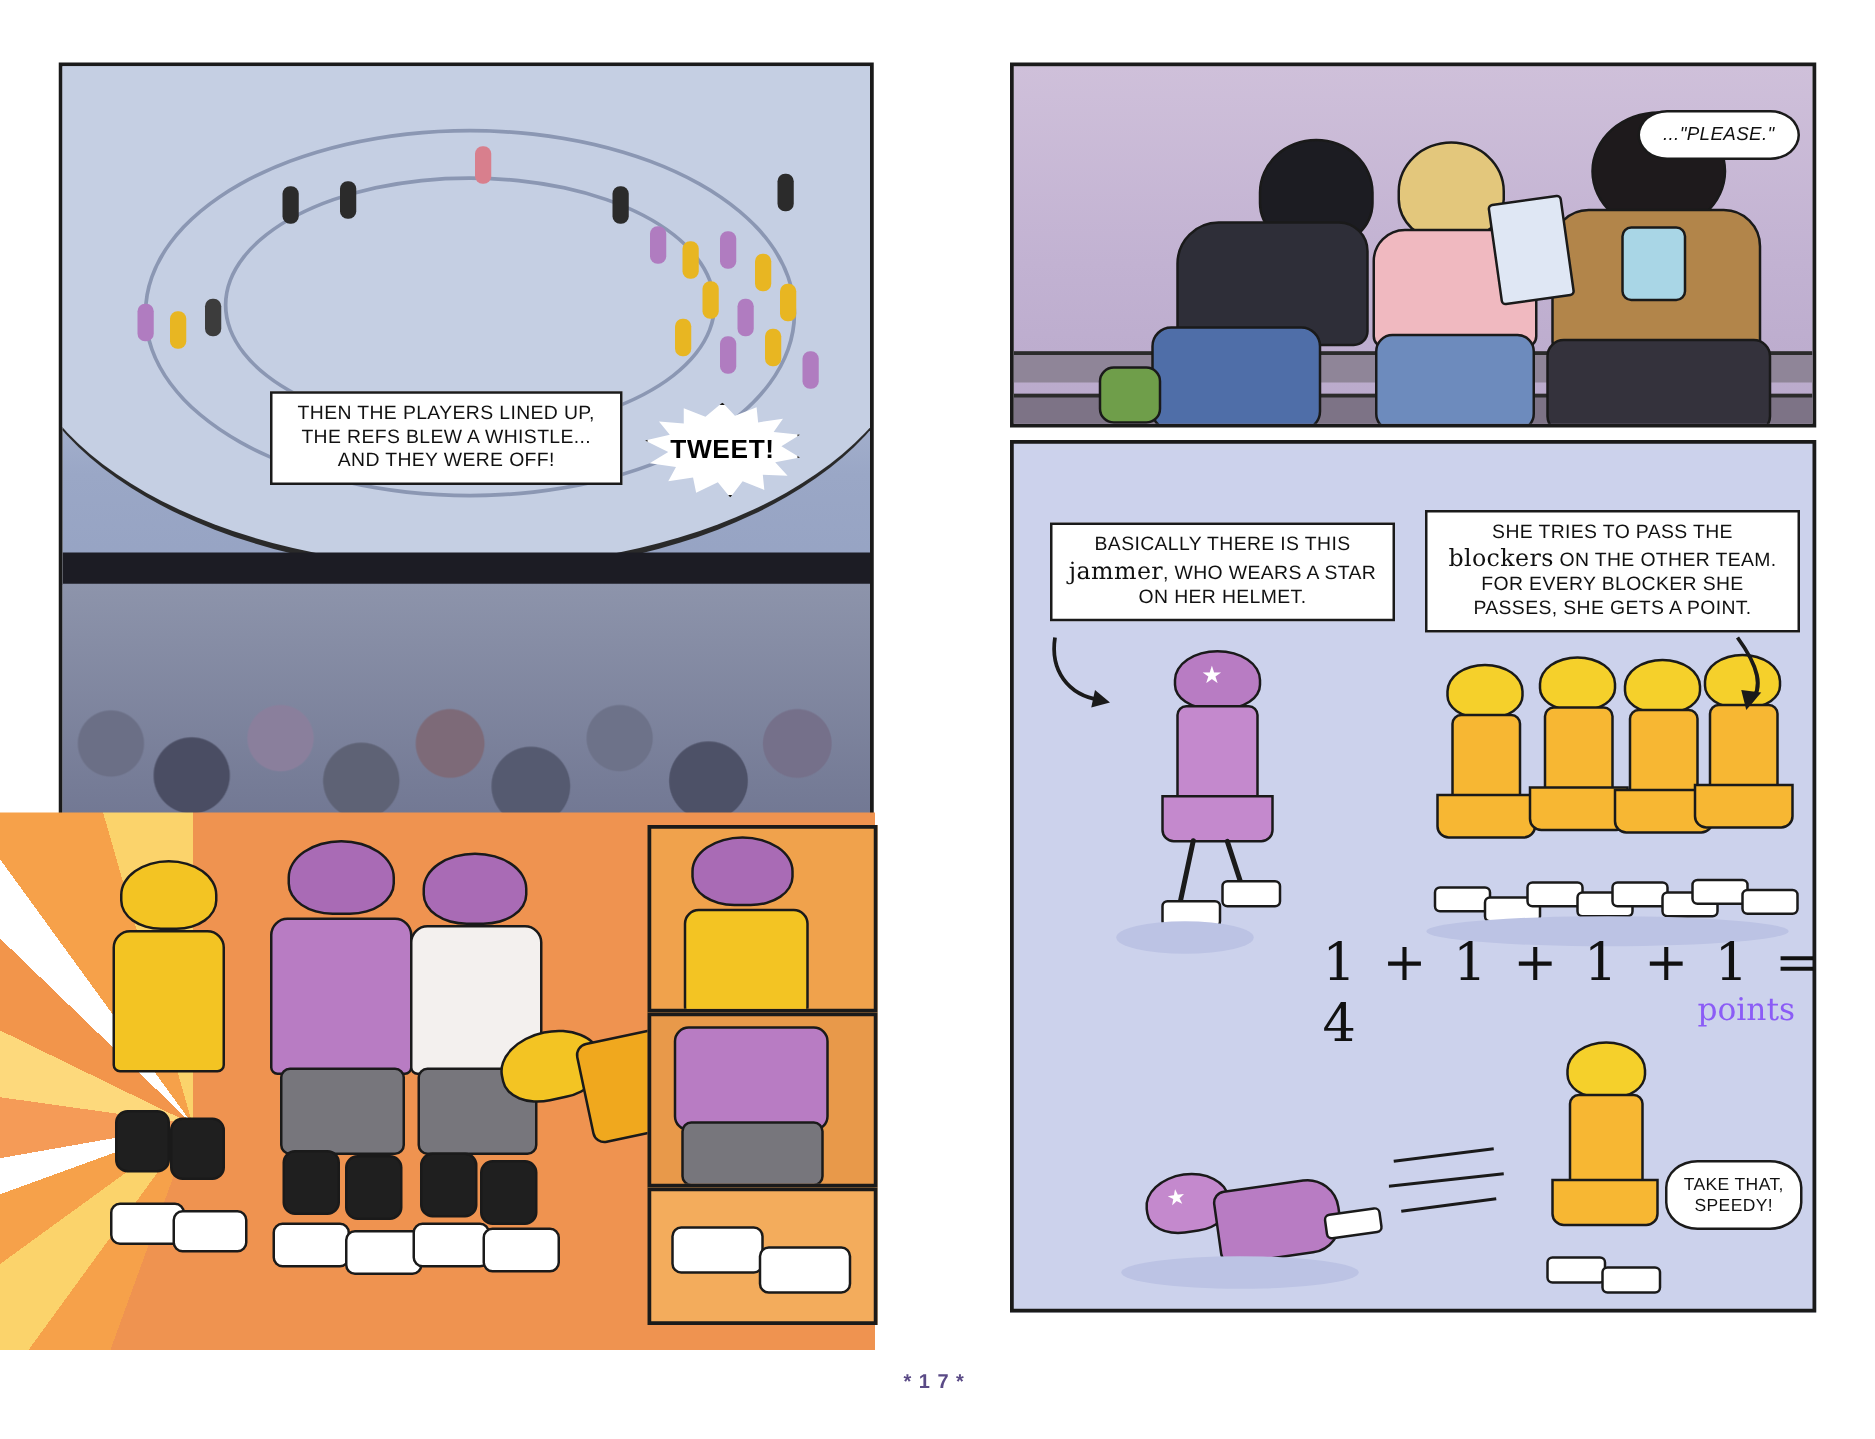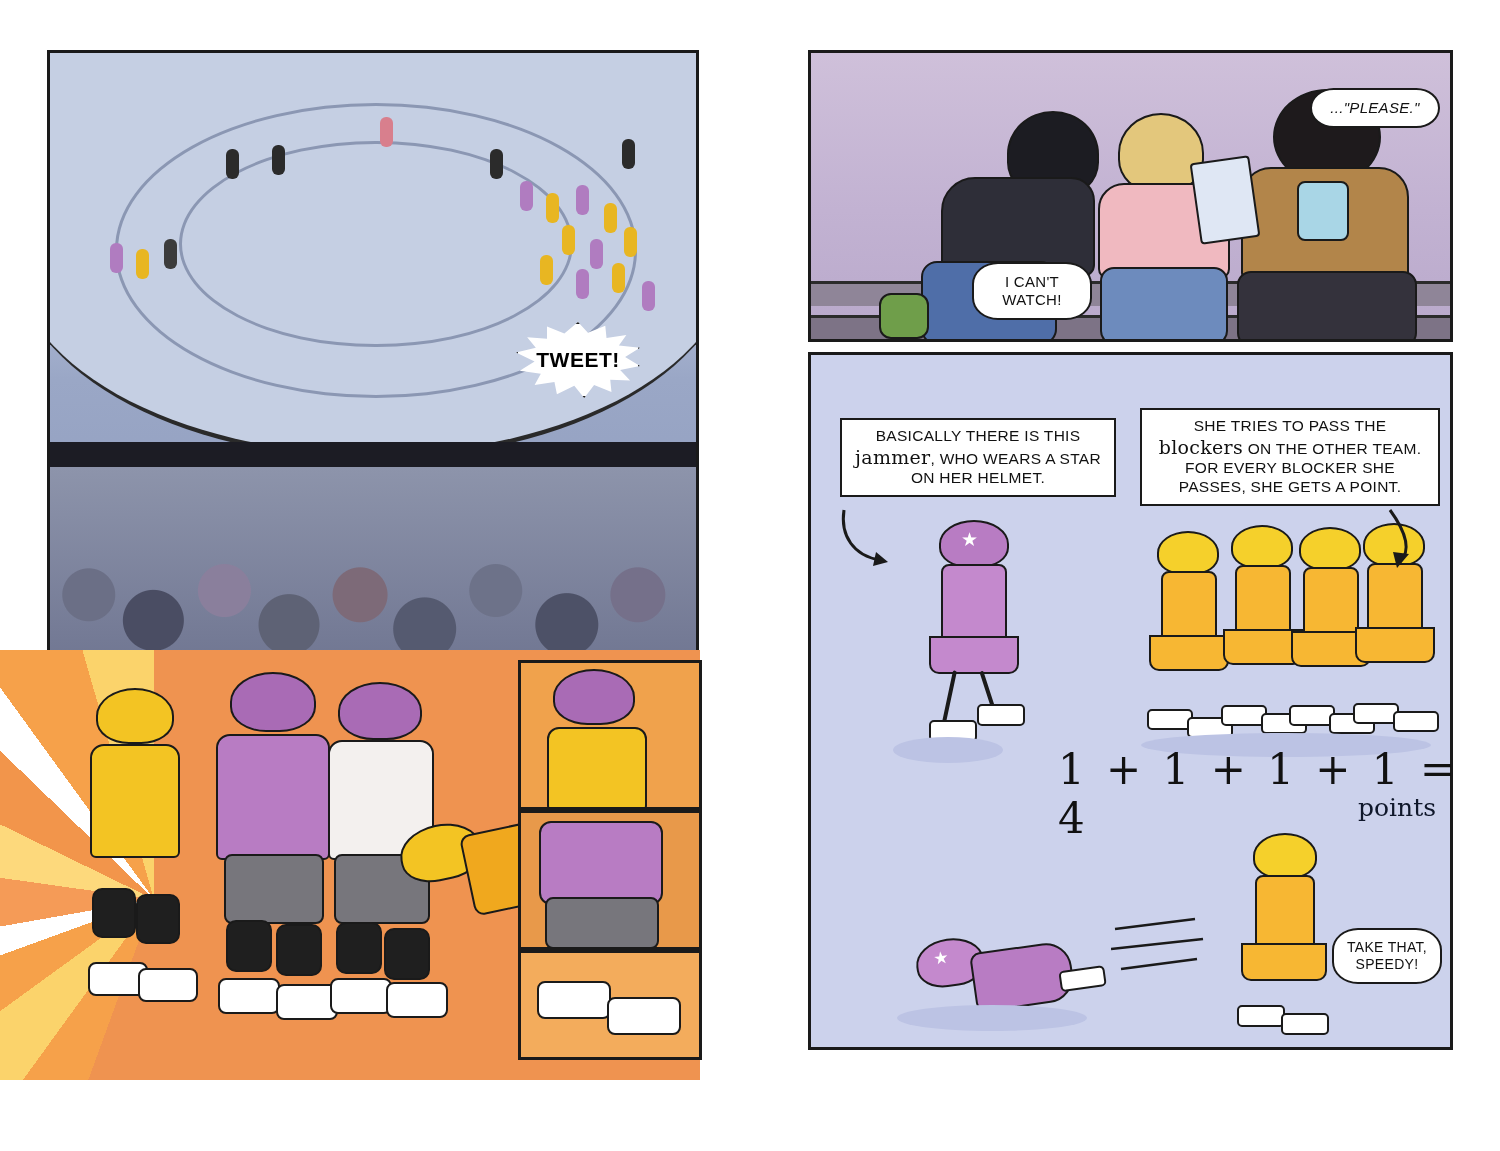--- a/index.html
+++ b/index.html
@@ -191,21 +191,21 @@
     font-family: "DejaVu Serif", serif;
     font-size: 42px;
     color: #111;
     letter-spacing: 4px;
     z-index: 30;
   }
   .points-word {
     position: absolute;
     font-family: "DejaVu Serif", serif;
     font-size: 25px;
-    color: #0f172a;
+    color: #8b5cf6;
     z-index: 30;
   }
 
   .arrow-svg { position: absolute; z-index: 35; }
 
   .page-number {
     position: absolute;
     left: 0; right: 0;
     bottom: 36px;
     text-align: center;
@@ -251,20 +251,21 @@
       <div class="skater-dot" style="left:160px; top:92px; background:#e8b622;"></div>
       <div class="skater-dot" style="left:196px; top:106px; background:#b07cc0;"></div>
       <div class="skater-dot" style="left:232px; top:100px; background:#e8b622;"></div>
       <div class="skater-dot" style="left:262px; top:118px; background:#b07cc0;"></div>
     </div>
 
     <div class="rink-rail"></div>
     <div class="crowd"></div>
   </div>
 
+  <div class="caption" style="left:216px; top:313px; width:282px;">THEN THE PLAYERS LINED UP, THE REFS BLEW A WHISTLE... AND THEY WERE OFF!</div>
 
   <div class="burst" style="left:516px; top:322px; width:120px; height:72px;">TWEET!</div>
 
 
   <div class="panel" id="panel-derby">
 
     <div class="figure" style="left:82px; top:38px; width:110px; height:330px;">
       <div class="helmet" style="left:14px; top:0; width:74px; height:52px; background:#f3c423;"></div>
       <div class="body-dress" style="left:8px; top:56px; width:86px; height:110px; background:#f3c423; border-radius:14px 14px 6px 6px;"></div>
       <div class="body-dress" style="left:10px; top:200px; width:40px; height:46px; background:#1f1f1f; border-radius:10px;"></div>
@@ -337,21 +338,20 @@
       <div class="body-dress" style="left:10px; top:78px; width:164px; height:112px; background:#b2854a; border-radius:30px 30px 10px 10px;"></div>
       <div class="body-dress" style="left:66px; top:92px; width:48px; height:56px; background:#a9d6e6; border-radius:8px;"></div>
       <div class="body-dress" style="left:-36px; top:70px; width:56px; height:78px; background:#dfe7f4; border-radius:4px; transform:rotate(-8deg);"></div>
       <div class="body-dress" style="left:6px; top:182px; width:176px; height:72px; background:#34323c; border-radius:14px;"></div>
     </div>
   </div>
 
 
   <div class="balloon" style="left:1310px; top:88px; width:130px; font-style:italic;">..."PLEASE."</div>
 
-  <div class="balloon" style="left:972px; top:262px; width:120px;">I CAN'T WATCH!</div>
 
   <div class="panel" id="panel-rules">
 
     <div class="figure" style="left:100px; top:165px; width:130px; height:230px;">
       <div class="helmet" style="left:28px; top:0; width:66px; height:44px; background:#b87cc3;"></div>
       <div style="position:absolute; left:50px; top:8px; color:#fff; font-size:19px;">★</div>
       <div class="body-dress" style="left:30px; top:44px; width:62px; height:80px; background:#c489cd; border-radius:8px 8px 0 0;"></div>
       <div class="body-dress" style="left:18px; top:116px; width:86px; height:34px; background:#c489cd; border-radius:0 0 10px 10px;"></div>
       <div class="limb" style="left:36px; top:150px; width:4px; height:58px; transform:rotate(12deg);"></div>
       <div class="limb" style="left:76px; top:150px; width:4px; height:50px; transform:rotate(-18deg);"></div>
@@ -434,14 +434,17 @@
     <polygon points="33,46 21,60 17,44" fill="#1a1a1a"></polygon>
   </svg>
 
   <div class="equation" style="left:1058px; top:745px;">1 + 1 + 1 + 1 = 4</div>
 
   <div class="points-word" style="left:1358px; top:793px;">points</div>
 
 
   <div class="balloon" style="left:1332px; top:928px; width:110px; font-size:14px;">TAKE THAT, SPEEDY!</div>
 
+  <div class="page-number">
+    <span>*</span><span>17</span><span>*</span>
+  </div>
 
 </div>
 
 </body></html>

